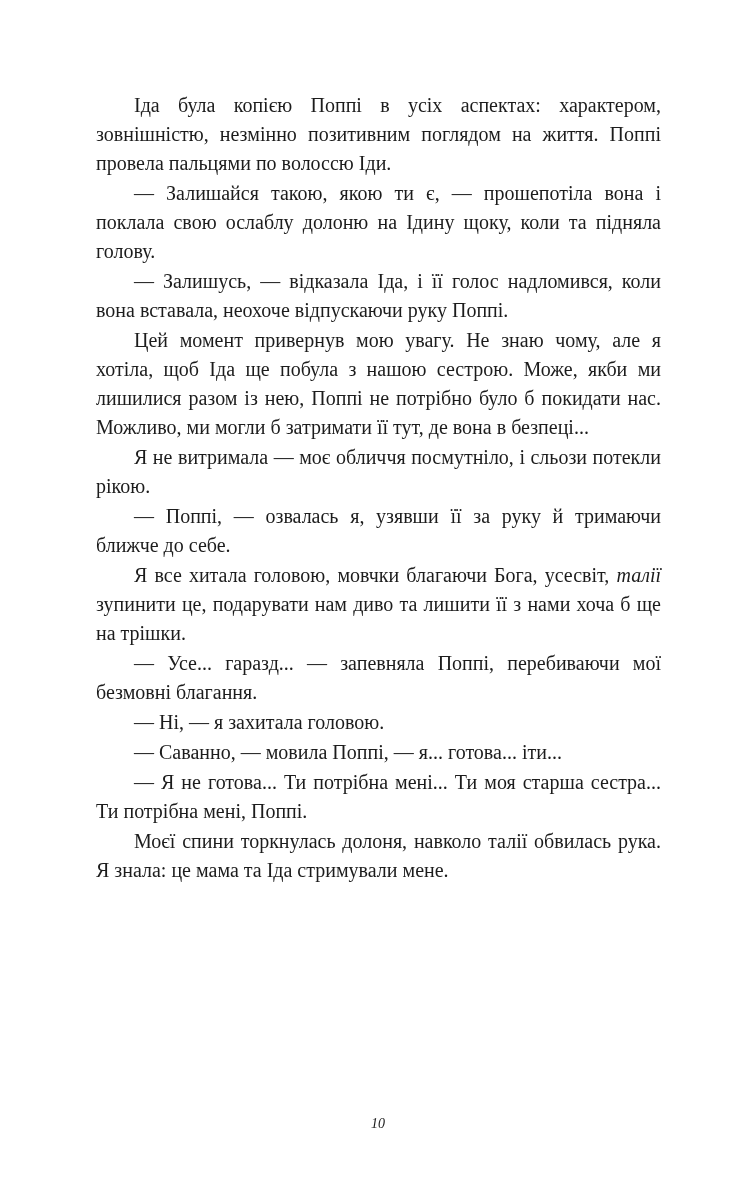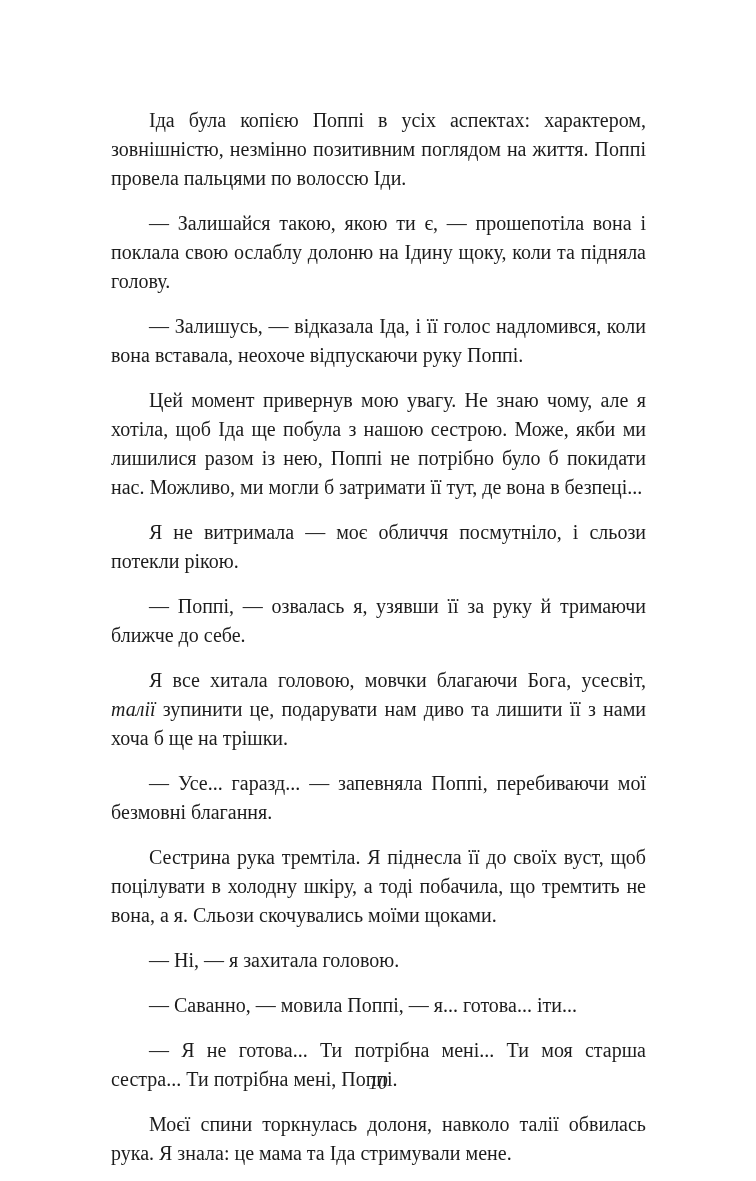--- a/index.html
+++ b/index.html
@@ -19,51 +19,50 @@
   .text-block {
     position: absolute;
     left: 95px;
     top: 90px;
     width: 567px;
     font-size: 20px;
     line-height: 29px;
     text-align: justify;
   }
   .text-block p {
-    margin: 16px;
+    margin: 1px;
     padding: 0;
     text-indent: 38px;
   }
   .text-block em {
     font-style: italic;
   }
   .page-number {
     position: absolute;
     left: 0;
     right: 0;
-    top: 1072px;
+    top: 1116px;
     text-align: center;
-    font-size: 19px;
+    font-size: 14px;
     font-style: italic;
     color: #1c1c1c;
   }
 </style>
 </head>
 <body>
 
 <div class="page">
   <div class="text-block">
       <p><span>Іда була копією Поппі в усіх аспектах: характером, зовнішністю, незмінно позитивним поглядом на життя. Поппі провела пальцями по волоссю Іди.</span></p>
       <p><span>— Залишайся такою, якою ти є, — прошепотіла вона і поклала свою ослаблу долоню на Ідину щоку, коли та підняла голову.</span></p>
       <p><span>— Залишусь, — відказала Іда, і її голос надломився, коли вона вставала, неохоче відпускаючи руку Поппі.</span></p>
       <p><span>Цей момент привернув мою увагу. Не знаю чому, але я хотіла, щоб Іда ще побула з нашою сестрою. Може, якби ми лишилися разом із нею, Поппі не потрібно було б покидати нас. Можливо, ми могли б затримати її тут, де вона в безпеці...</span></p>
       <p><span>Я не витримала — моє обличчя посмутніло, і сльози потекли рікою.</span></p>
       <p><span>— Поппі, — озвалась я, узявши її за руку й тримаючи ближче до себе.</span></p>
       <p><span>Я все хитала головою, мовчки благаючи Бога, усесвіт, </span><em>талії</em><span> зупинити це, подарувати нам диво та лишити її з нами хоча б ще на трішки.</span></p>
       <p><span>— Усе... гаразд... — запевняла Поппі, перебиваючи мої безмовні благання.</span></p>
-      <p><span>Сестрина рука тремтіла. Я піднесла її до своїх вуст, щоб поцілувати в холодну шкіру, а тоді побачила, що тремтить не вона, а я. Сльози скочувались моїми щоками.</span></p>
       <p><span>— Ні, — я захитала головою.</span></p>
       <p><span>— Саванно, — мовила Поппі, — я... готова... іти...</span></p>
       <p><span>— Я не готова... Ти потрібна мені... Ти моя старша сестра... Ти потрібна мені, Поппі.</span></p>
       <p><span>Моєї спини торкнулась долоня, навколо талії обвилась рука. Я знала: це мама та Іда стримували мене.</span></p>
     </div>
   <div class="page-number">10</div>
 </div>
 
 </body></html>

